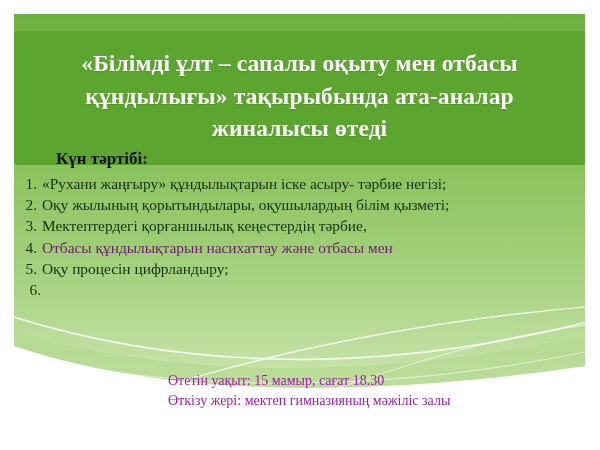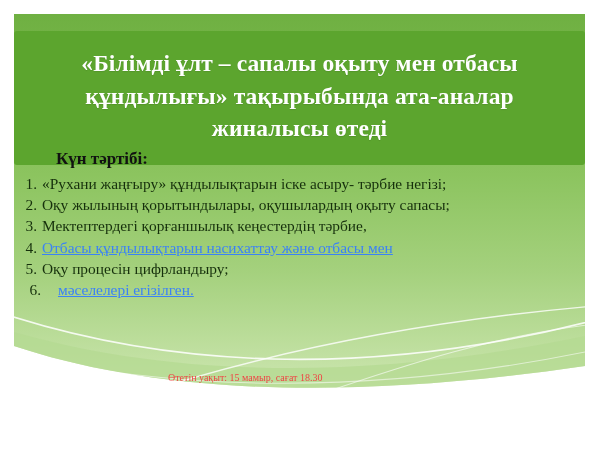--- a/index.html
+++ b/index.html
@@ -116,30 +116,30 @@
     width: 26px;
   }
   .agenda-item .txt {
     flex: 1 1 auto;
     white-space: normal;
   }
   .agenda-item .cont {
     display: block;
     padding-left: 12px;
   }
-  .agenda-item.dark .txt { color: #3b82f6; text-decoration: underline; }
+  .agenda-item.dark .txt { color: #701a75; }
 
   
   .footer {
     position: absolute;
     left: 168px;
     top: 371px;
     font-family: "Liberation Serif", serif;
-    font-size: 10px;
-    color: #ef4444;
+    font-size: 14px;
+    color: #a21caf;
     line-height: 1.45;
   }
   .footer div { white-space: nowrap; }
 </style>
 </head>
 <body>
 
 <div class="slide">
 
   <div class="body-panel">
@@ -162,42 +162,42 @@
 
   <div class="agenda">
     <div class="agenda-heading">Күн тәртібі:</div>
     <ul class="agenda-list">
       <li class="agenda-item">
         <span class="num">1.</span>
         <span class="txt">«Рухани жаңғыру» құндылықтарын іске асыру- тәрбие негізі;</span>
       </li>
       <li class="agenda-item">
         <span class="num">2.</span>
-        <span class="txt">Оқу жылының қорытындылары, оқушылардың оқыту сапасы;</span>
+        <span class="txt">Оқу жылының қорытындылары, оқушылардың білім қызметі;</span>
       </li>
       <li class="agenda-item">
         <span class="num">3.</span>
         <span class="txt">Мектептердегі қорғаншылық кеңестердің тәрбие,</span>
       </li>
       <li class="agenda-item dark">
         <span class="num">4.</span>
         <span class="txt">
           <span>Отбасы құндылықтарын насихаттау және отбасы мен</span>
         </span>
       </li>
       <li class="agenda-item">
         <span class="num">5.</span>
         <span class="txt">Оқу процесін цифрландыру;</span>
       </li>
       <li class="agenda-item dark wide">
         <span class="num">6.</span>
         <span class="txt">
-          <span class="cont">мәселелері егізілген.</span>
         </span>
       </li>
     </ul>
   </div>
 
   <div class="footer">
     <div>Өтетін уақыт: 15 мамыр, сағат 18.30</div>
+    <div>Өткізу жері: мектеп гимназияның мәжіліс залы</div>
   </div>
 
 </div>
 
 </body></html>

